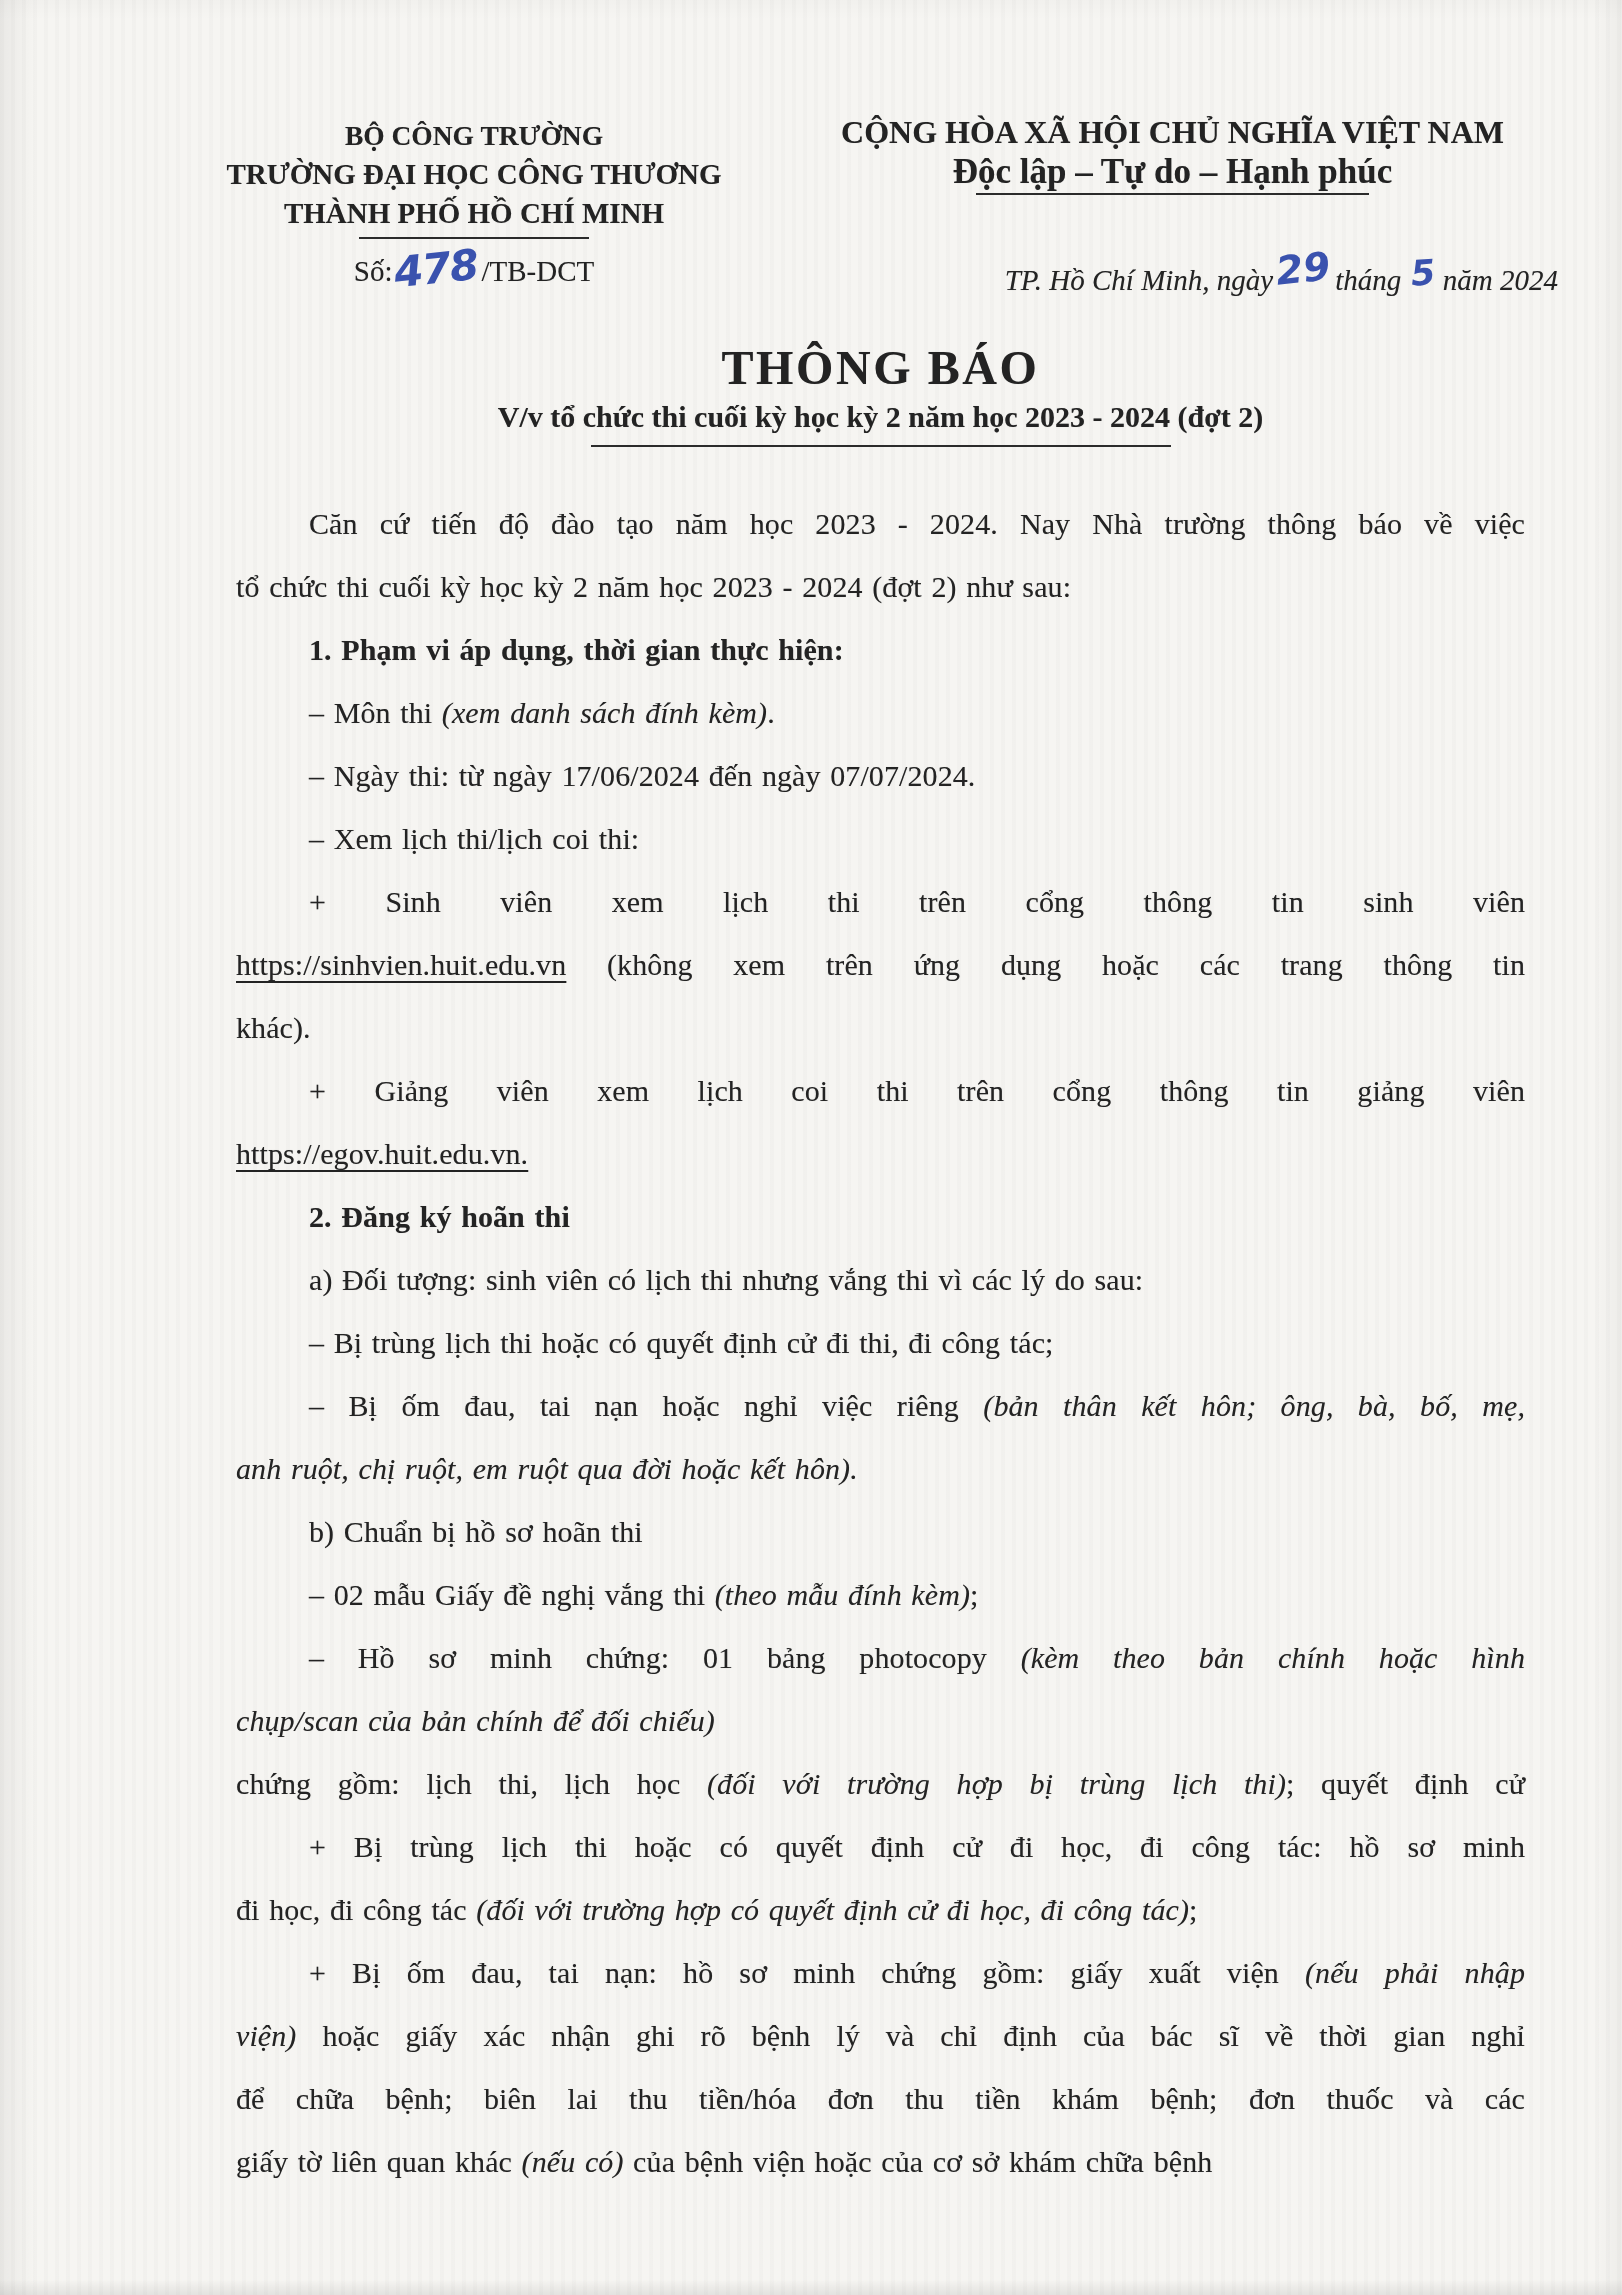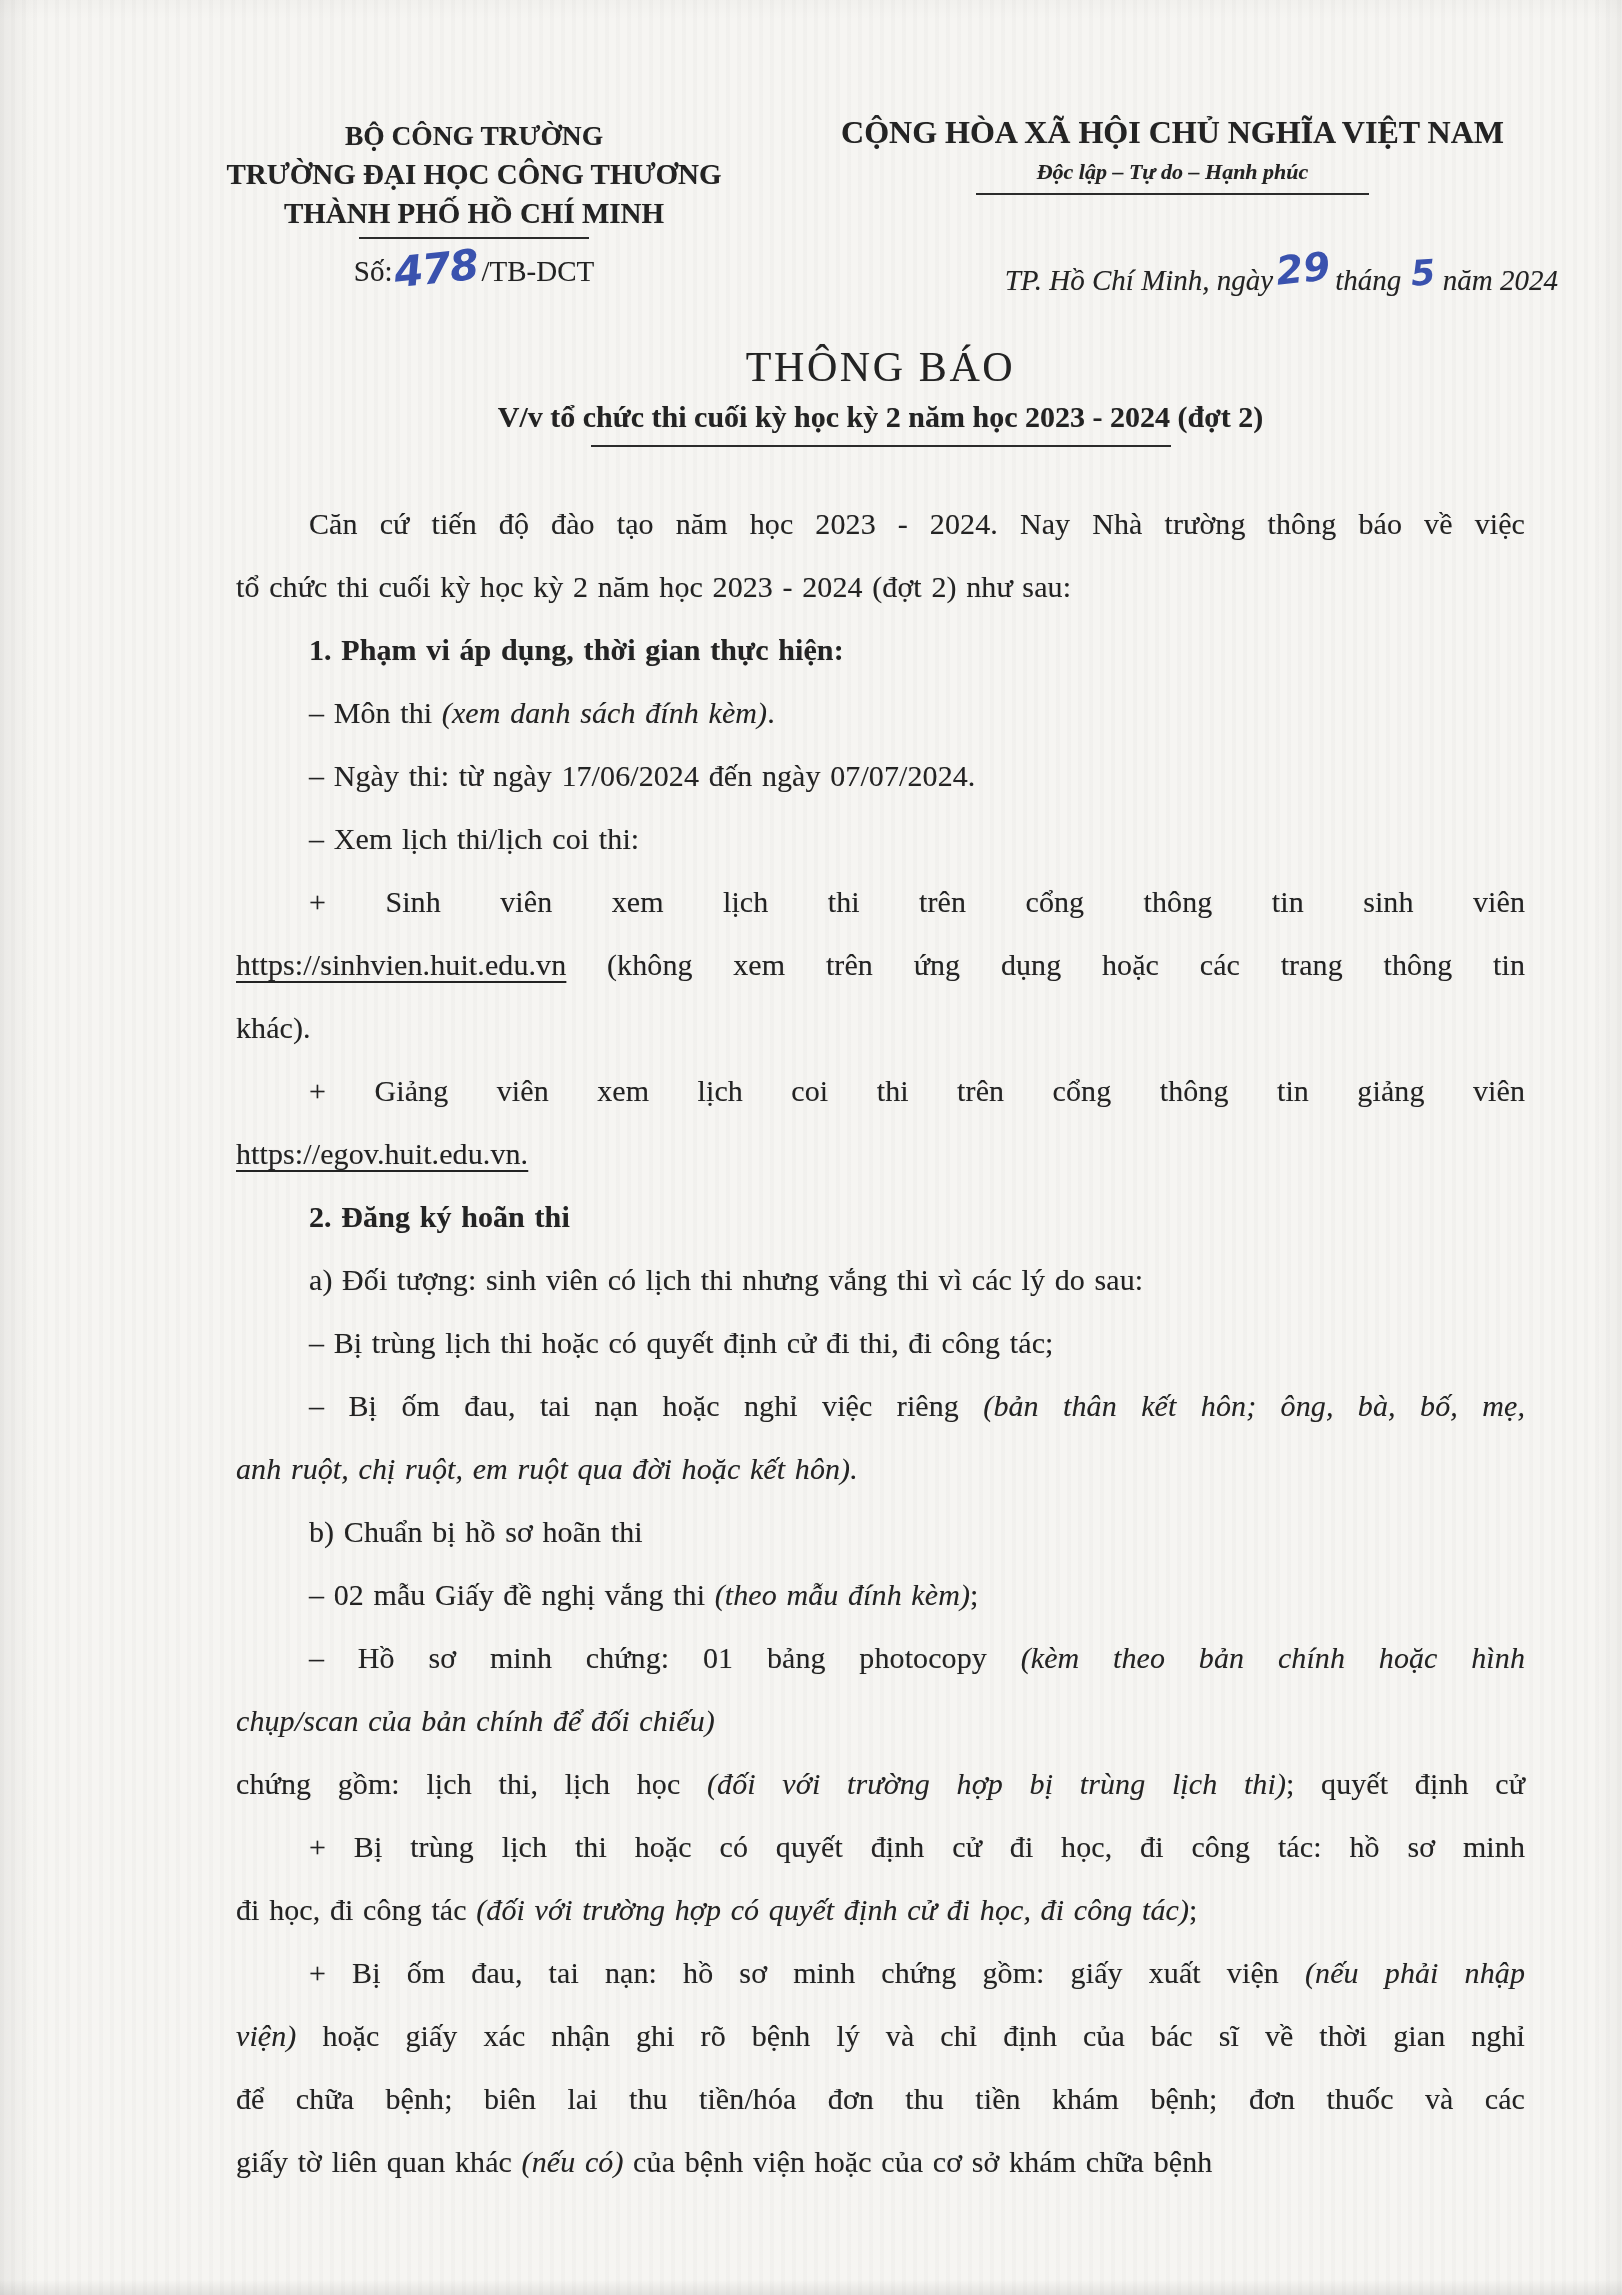--- a/index.html
+++ b/index.html
@@ -20,35 +20,35 @@
       repeating-linear-gradient(90deg, rgba(110,110,110,.03) 0 3.9px, rgba(0,0,0,0) 3.9px 11px);
   }
   
   .hdr-left{position:absolute;left:183px;top:116px;width:582px;text-align:center;font-weight:bold;}
   .hl1{font-size:27.5px;line-height:39px;}
   .hl2{font-size:29px;line-height:39px;}
   .rule-left{width:230px;height:0;border-top:2.6px solid #2b2b2b;margin:3.9px auto 0;}
   .doc-no{font-weight:normal;font-size:29px;margin-top:5.2px;line-height:46px;}
   .hdr-right{position:absolute;left:816px;top:113px;width:713px;text-align:center;font-weight:bold;}
   .hr1{font-size:32px;line-height:38px;}
-  .hr2{font-size:22px;line-height:41px;font-style:italic;}
+  .hr2{font-size:35px;line-height:41px;}
   .rule-right{width:393px;height:0;border-top:2.6px solid #2b2b2b;margin:1.3px auto 0;}
   .date-line{position:absolute;top:256px;right:64px;font-style:italic;font-size:29px;line-height:42px;white-space:nowrap;}
   
   .hand{
     font-family:"DejaVu Sans",sans-serif;
     font-style:italic;font-weight:bold;
     color:#3a52ae;display:inline-block;text-shadow:none;
   }
   .hand-no{font-size:42px;transform:rotate(-6deg);margin:0 3.9px 0 1.3px;position:relative;top:2px;letter-spacing:-1.3px;}
   .hand-day{font-size:39px;transform:rotate(-6deg);position:relative;top:-7.9px;margin:0 5.2px 0 2.6px;}
   .hand-month{font-size:35px;transform:rotate(-4deg);position:relative;top:-5.2px;margin:0 7.9px 0 9.2px;}
   
   .title-block{position:absolute;left:236px;top:344px;width:1289px;text-align:center;}
-  .doc-title{font-size:42px;font-weight:normal;letter-spacing:2.6px;line-height:47px;}
+  .doc-title{font-size:48px;font-weight:bold;letter-spacing:2.6px;line-height:47px;}
   .doc-subtitle{font-size:30px;font-weight:bold;line-height:38px;margin-top:6.5px;}
   .rule-title{width:580px;height:0;border-top:2.6px solid #2b2b2b;margin:9.2px auto 0;}
   
   .doc-body{position:absolute;left:236px;top:492px;width:1289px;font-size:30px;letter-spacing:0.1px;word-spacing:2px;}
   .line{height:63px;line-height:63px;text-justify:inter-word;}
   .line.ind{padding-left:73px;}
   .line.fill{text-align:justify;text-align-last:justify;}
   .line.left{text-align:left;}
   .i{font-style:italic;}
   .b{font-weight:bold;margin-top:33px;}

